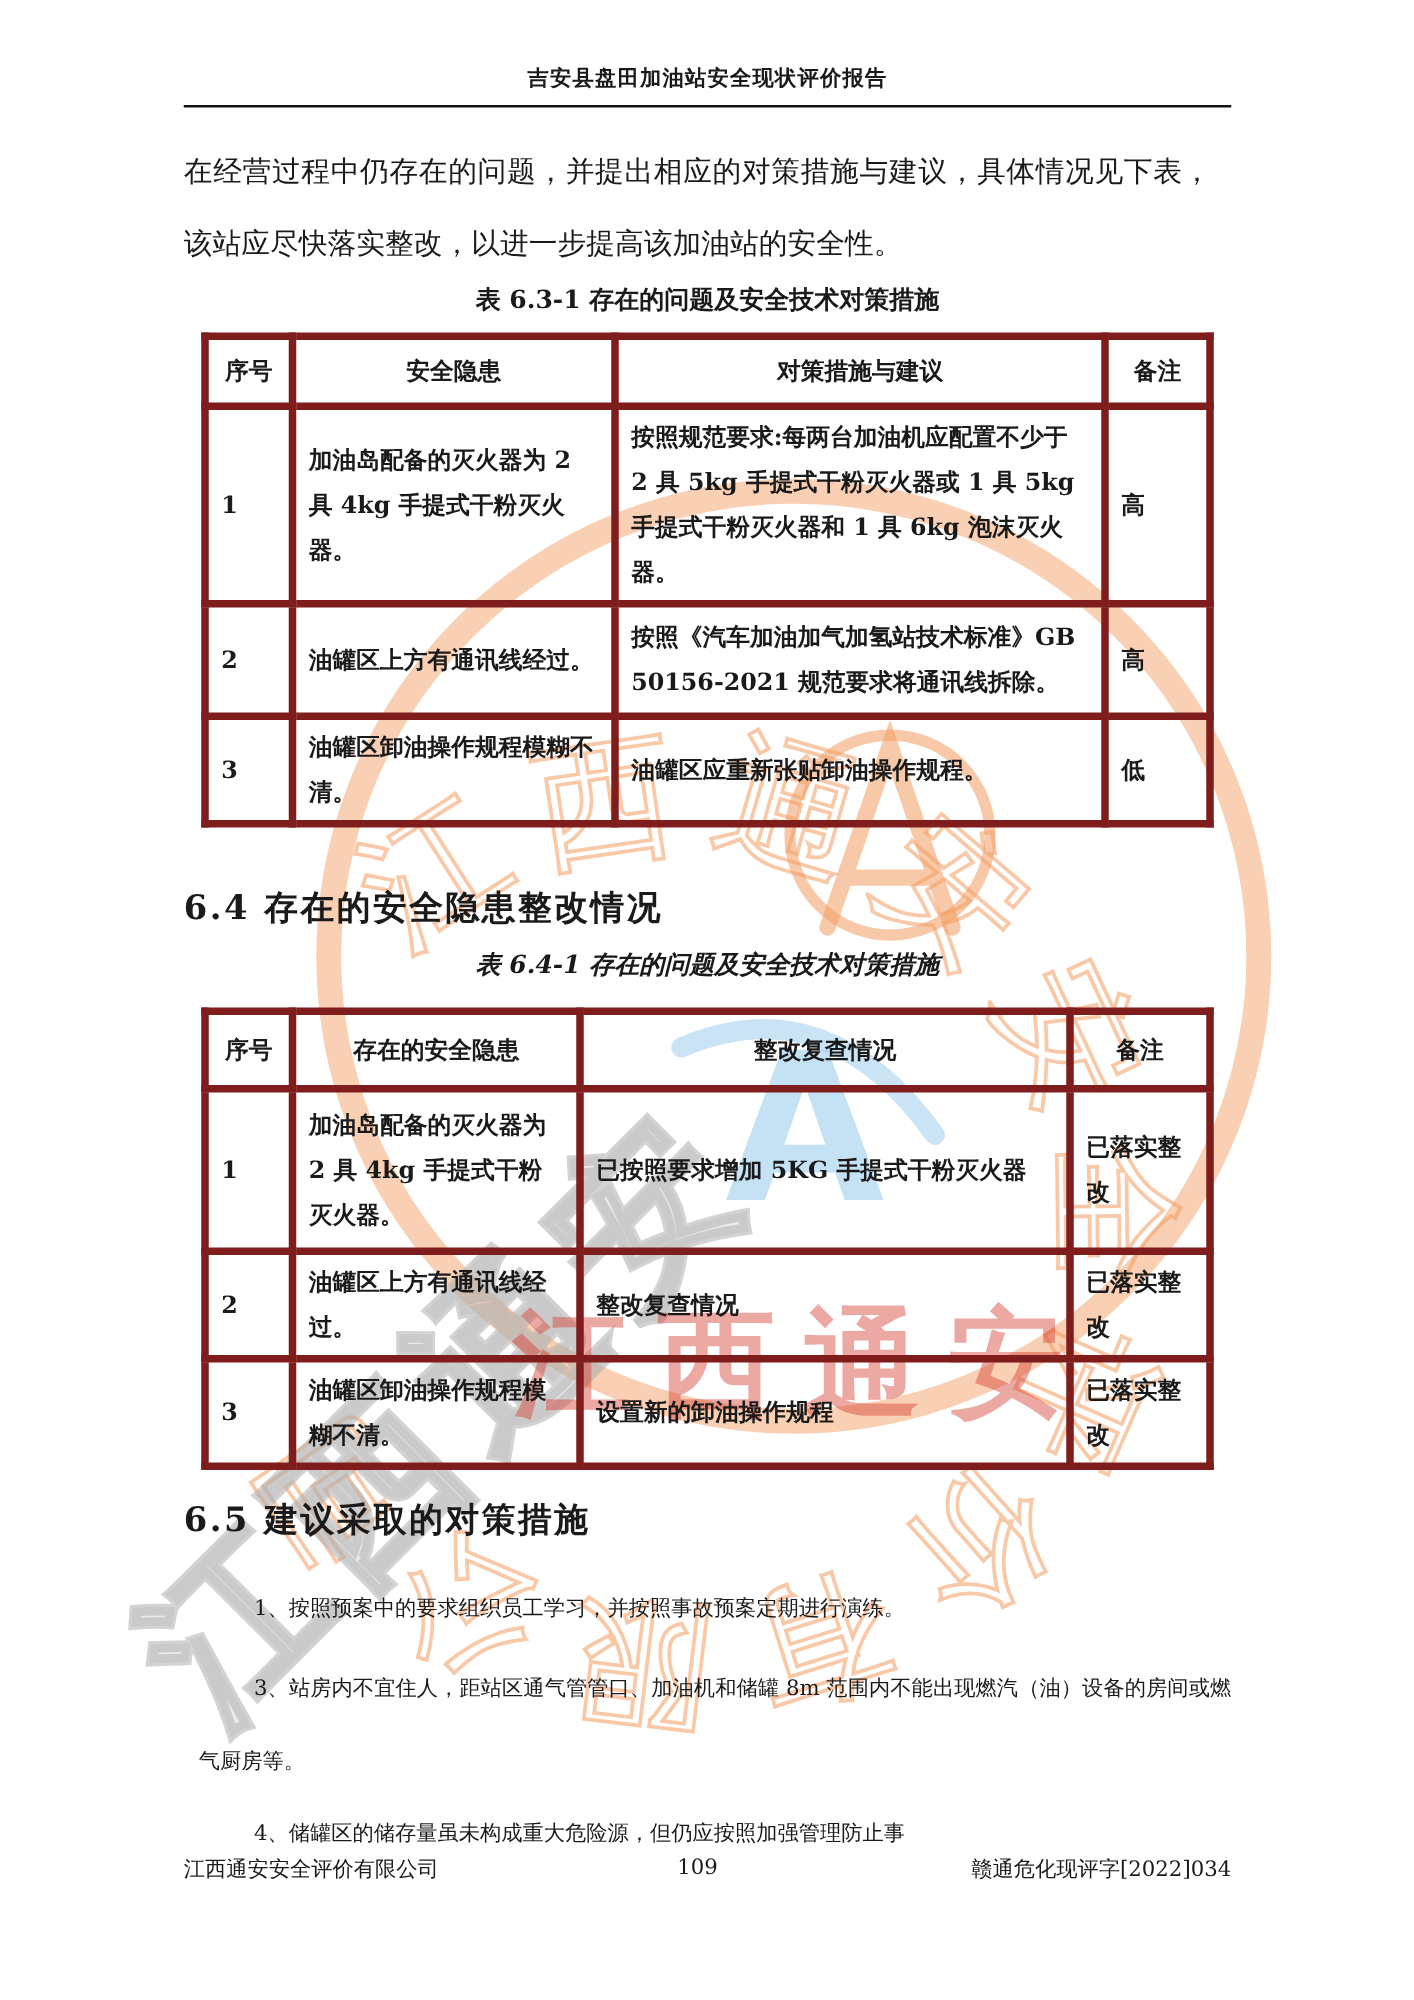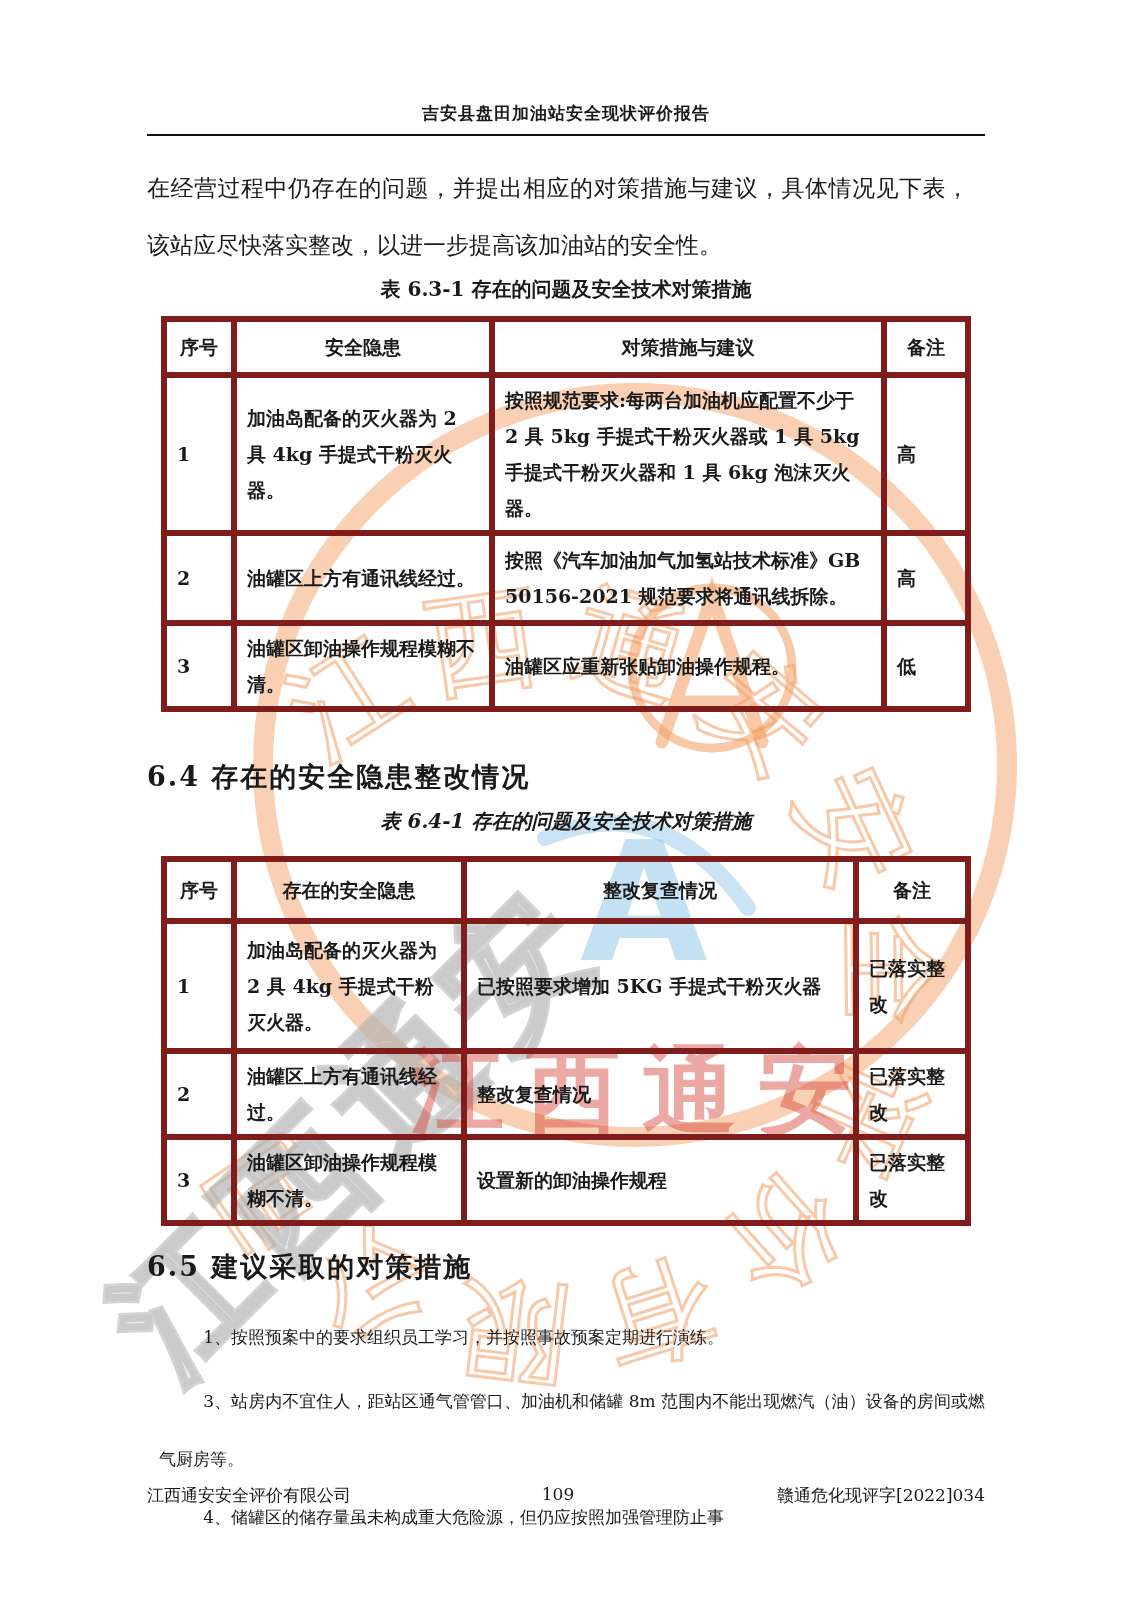--- a/index.html
+++ b/index.html
@@ -46,21 +46,21 @@
     color: rgba(213,62,52,0.45);
     white-space: nowrap;
   }
 
   
   .content {
     position: relative;
     z-index: 1;
     padding: 0 146px 0 147px;
   }
-  .doc-header { padding-top: 103px; text-align: center; }
+  .doc-header { padding-top: 53px; text-align: center; }
   .doc-header .hdr-text {
     font-size: 17px;
     font-weight: bold;
     letter-spacing: 1px;
     line-height: 20px;
   }
   .header-rule {
     margin-top: 11px;
     border: 0;
     border-bottom: 2px solid #111;

